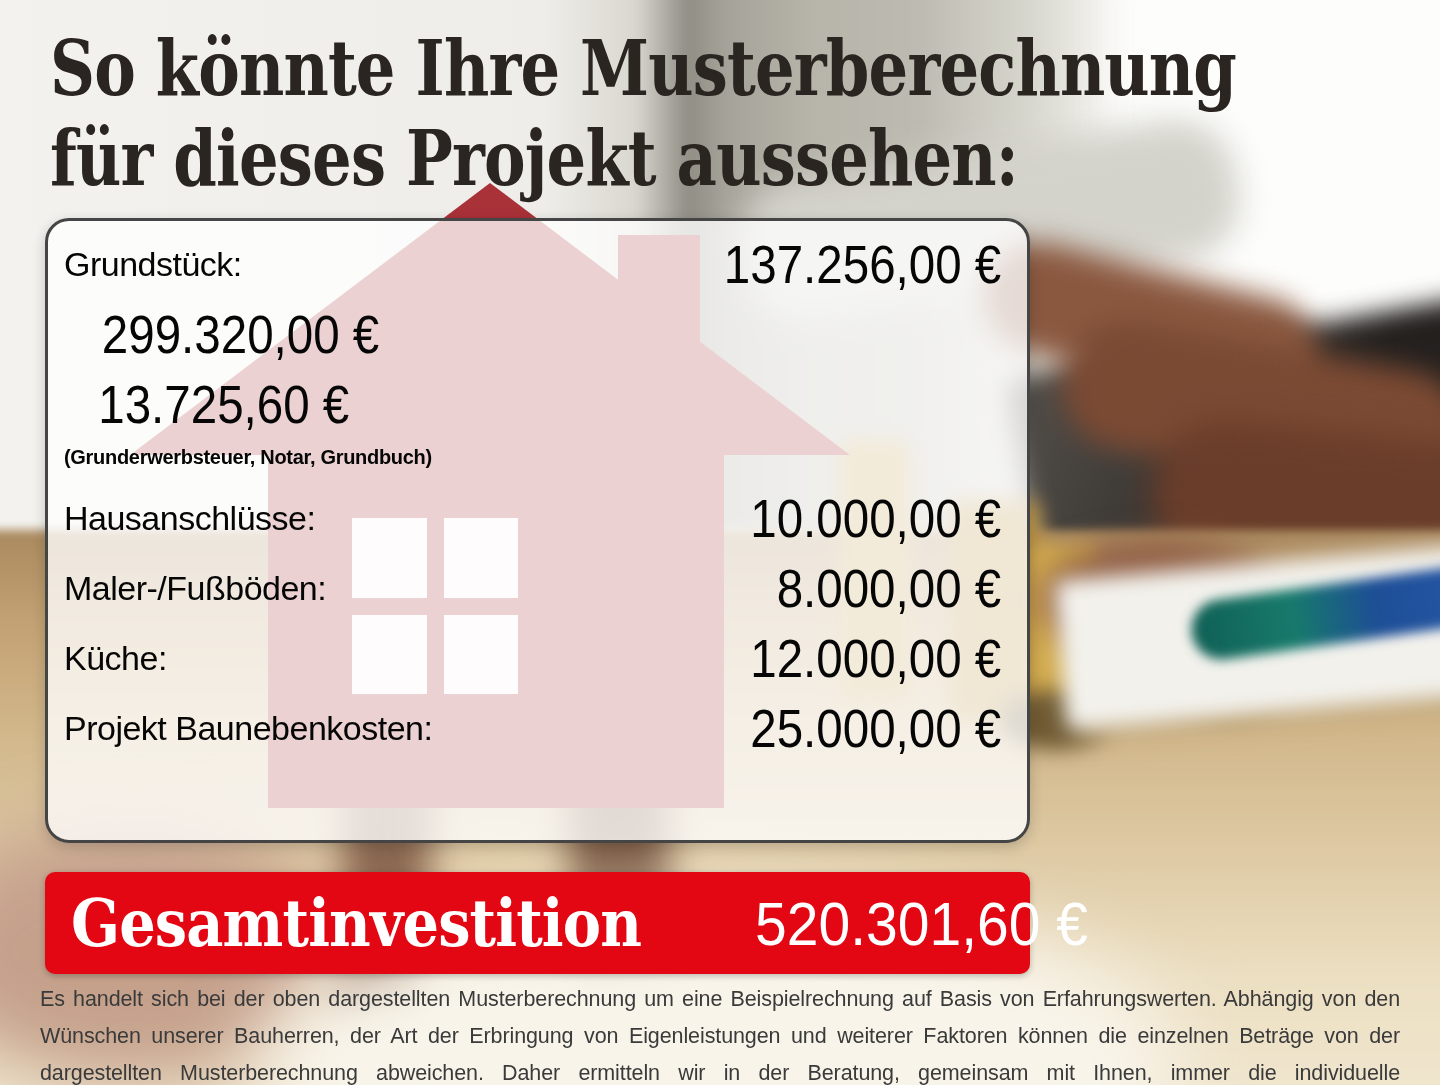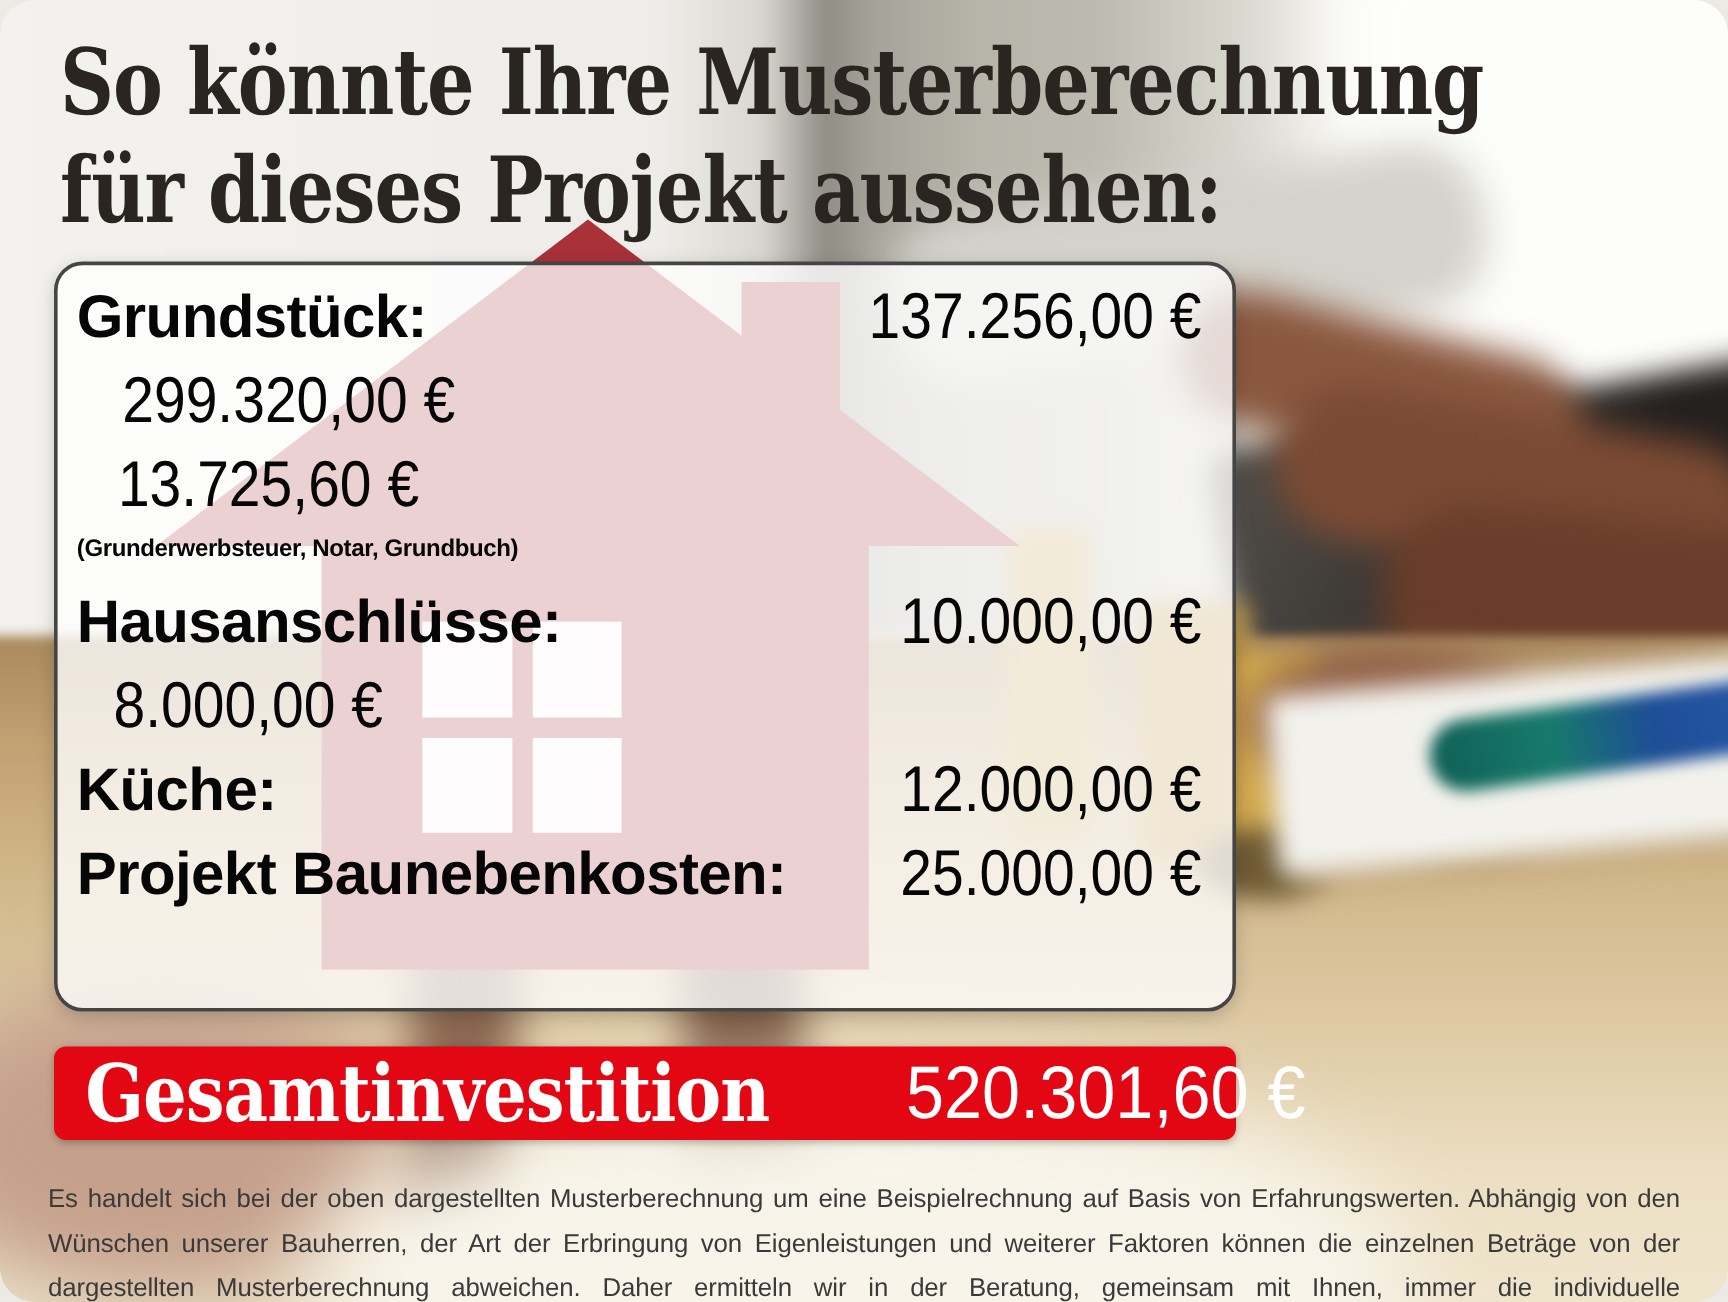--- a/index.html
+++ b/index.html
@@ -2,21 +2,21 @@
 <html style="--brand-red: #e30613; --house-red: #a93138; --title-ink: #2b2522; --text-ink: #060606; --footer-ink: #3a3a3a; --panel-border: #454545;"><head>
 <meta charset="utf-8">
 <style>
   html,body{margin:0;padding:0;}
   body{
     width:1440px;height:1085px;position:relative;overflow:hidden;
     background:#eceae5;
     font-family:"Liberation Sans",sans-serif;
     -webkit-font-smoothing:antialiased;
   }
-  .stage{position:absolute;inset:0;overflow:hidden;border-radius:29px;}
+  .stage{position:absolute;inset:0;overflow:hidden;}
 
   
   .bg{position:absolute;inset:0;overflow:hidden;background:#eceae5;}
   .bg > div{position:absolute;}
   .bg-wall{left:-20px;top:-30px;width:1490px;height:560px;
     background:linear-gradient(90deg,#f3f2ee 0%,#eeede9 38%,#d9d7cf 44%,#8f8d84 47.5%,#a5a399 50%,#b7b5aa 56%,#bdbbb1 63%,#d6d5cc 70%,#f2f1ed 76%,#fcfcfa 82%,#fbfbf8 100%);
     filter:blur(6px);}
   .bg-window-glow{left:1110px;top:-50px;width:430px;height:430px;background:#fdfdfb;filter:blur(26px);}
   .bg-calc-edge{left:740px;top:150px;width:500px;height:140px;background:#d3d2cb;transform:rotate(-9deg);filter:blur(16px);border-radius:60px;}
   .bg-calculator{left:1020px;top:330px;width:540px;height:230px;background:linear-gradient(120deg,#54504b,#23201e 60%);transform:rotate(-10deg);filter:blur(12px);border-radius:20px;}
@@ -60,28 +60,28 @@
     transform:scaleX(0.82);transform-origin:left top;white-space:nowrap;letter-spacing:-1px;}
 
   
   .panel{position:absolute;left:45px;top:218px;width:985px;height:625px;box-sizing:border-box;
     background:rgba(255,255,255,0.78);
     border:3px solid var(--panel-border,#454545);border-radius:24px;
     padding:8px 26px 0 16px;
     display:flex;flex-direction:column;
     box-shadow:0 4px 14px rgba(0,0,0,0.18);}
   .row{height:70px;display:flex;justify-content:space-between;align-items:center;}
-  .row .lbl{font-weight:700;font-size:50px;color:var(--text-ink,#060606);letter-spacing:-0.5px;white-space:nowrap;}
+  .row .lbl{font-weight:400;font-size:34px;color:var(--text-ink,#060606);letter-spacing:-0.5px;white-space:nowrap;}
   .row .val{font-weight:400;font-size:54px;color:var(--text-ink,#060606);white-space:nowrap;
     transform:scaleX(0.88);transform-origin:right center;}
   .note{height:52px;margin-top:-8px;display:flex;align-items:center;
     font-weight:700;font-size:20px;color:var(--text-ink,#060606);letter-spacing:-0.3px;}
 
   
-  .banner{position:absolute;left:45px;top:872px;width:985px;height:78px;box-sizing:border-box;
+  .banner{position:absolute;left:45px;top:872px;width:985px;height:102px;box-sizing:border-box;
     background:var(--brand-red,#e30613);border-radius:10px;
     display:flex;justify-content:space-between;align-items:center;
     padding:0 26px;box-shadow:0 2px 6px rgba(0,0,0,0.25);}
   .banner-label{font-family:"DejaVu Serif","Liberation Serif",serif;font-weight:700;
     font-size:66px;color:#fff;white-space:nowrap;
     transform:scaleX(0.87);transform-origin:left center;letter-spacing:-1px;}
   .banner-value{font-weight:400;font-size:62px;color:#fff;white-space:nowrap;
     transform:scaleX(0.92);transform-origin:right center;}
 
   
@@ -145,20 +145,21 @@
     </div>
     <div class="row">
       <span class="val">13.725,60 €</span>
     </div>
     <div class="note">(Grunderwerbsteuer, Notar, Grundbuch)</div>
     <div class="row">
       <span class="lbl">Hausanschlüsse:</span>
       <span class="val">10.000,00 €</span>
     </div>
     <div class="row">
+      <span class="lbl">Maler-/Fußböden:</span>
       <span class="val">8.000,00 €</span>
     </div>
     <div class="row">
       <span class="lbl">Küche:</span>
       <span class="val">12.000,00 €</span>
     </div>
     <div class="row">
       <span class="lbl">Projekt Baunebenkosten:</span>
       <span class="val">25.000,00 €</span>
     </div>

